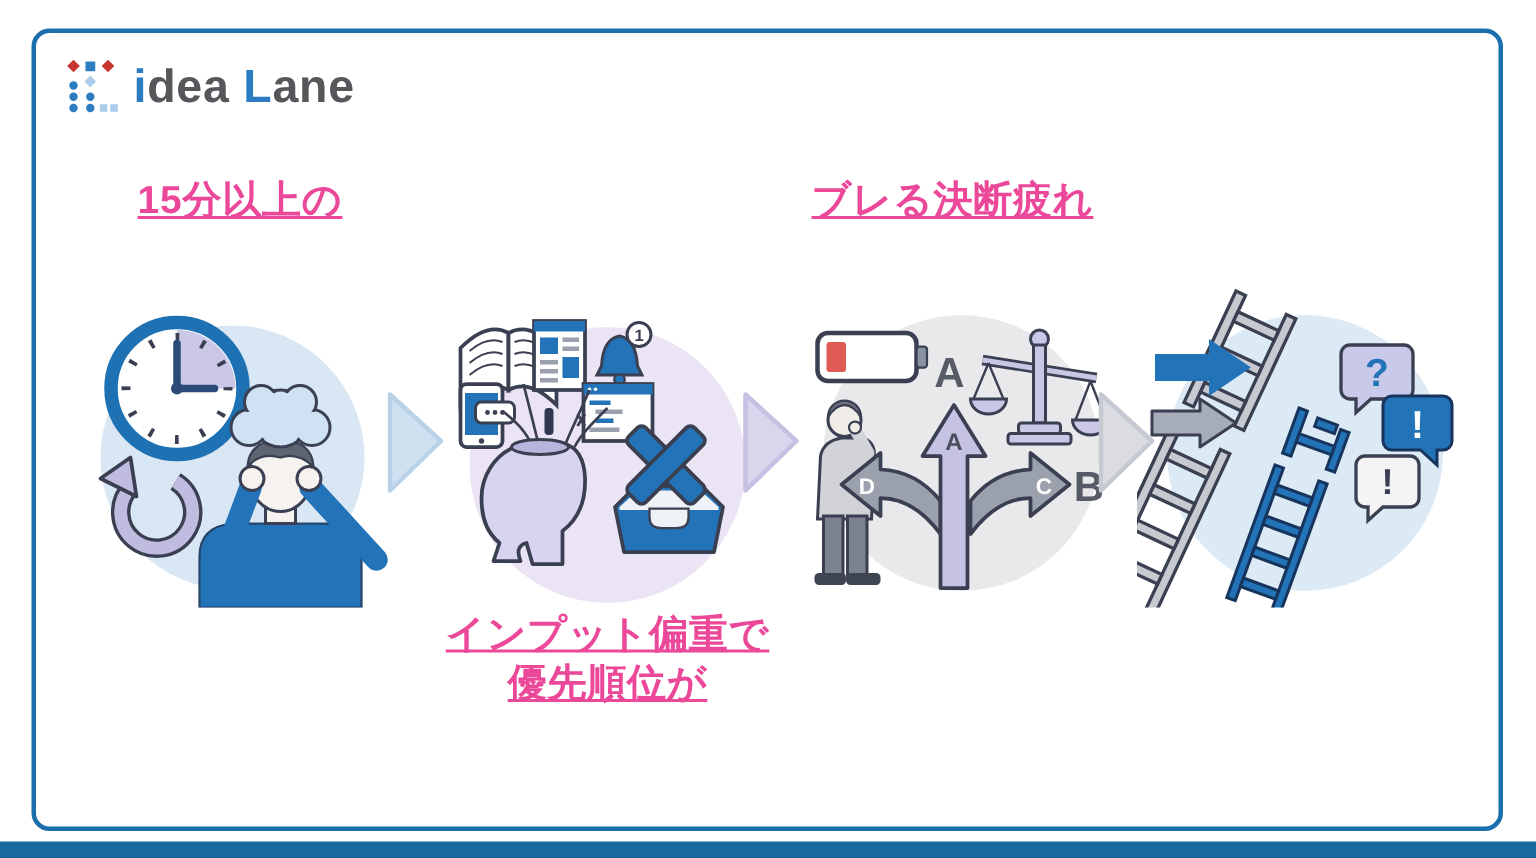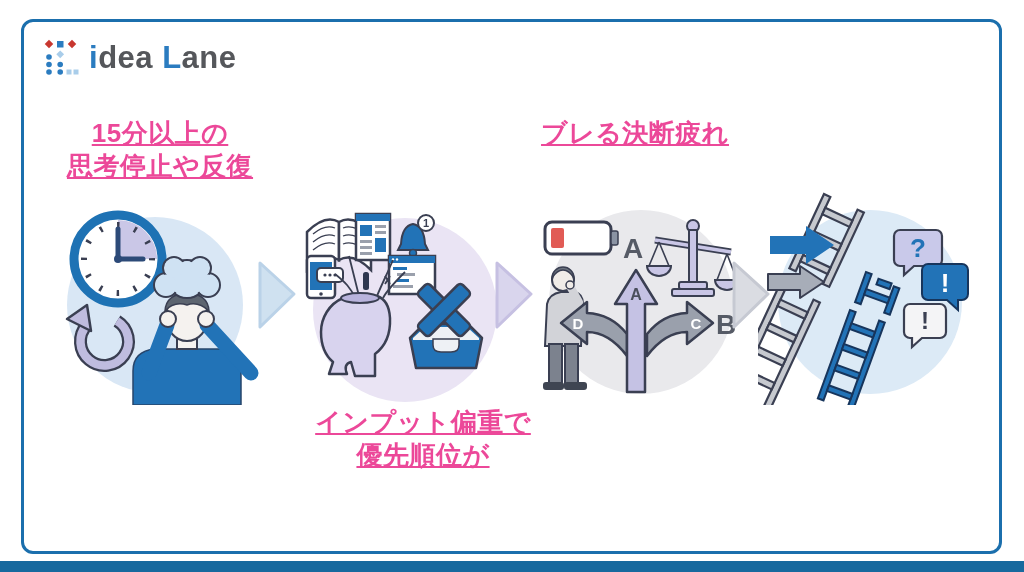--- a/index.html
+++ b/index.html
@@ -37,26 +37,25 @@
       <circle cx="20.2" cy="26.5" r="2.8" fill="#2b7cc0"></circle>
       <circle cx="20.2" cy="34" r="2.8" fill="#2b7cc0"></circle>
       <rect x="26.5" y="31.5" width="5" height="5" fill="#a9cdea"></rect>
       <rect x="33.5" y="31.5" width="5" height="5" fill="#a9cdea"></rect>
     </svg>
     <div class="wordmark"><span class="wm-blue">i</span><span class="wm-gray">dea</span><span>&nbsp;</span><span class="wm-blue">L</span><span class="wm-gray">ane</span></div>
   </div>
 
   <div class="step-label" style="left:40px;top:117px;width:240px;">
     <span>15分以上の</span>
-    <span>思考停止や反復</span>
   </div>
   <div class="step-label" style="left:515px;top:117px;width:240px;">
     <span>ブレる決断疲れ</span>
   </div>
-  <div class="step-label" style="left:303px;top:406px;width:240px;">
+  <div class="step-label" style="left:285px;top:406px;width:240px;">
     <span>インプット偏重で</span>
     <span>優先順位が</span>
   </div>
 
   <div class="ill" style="left:55px;top:195px;">
     <svg width="215" height="210" viewBox="0 0 215 210">
       <circle cx="100" cy="110" r="88" fill="#d9e7f5"></circle>
 
       <g>
         <circle cx="63" cy="64" r="44" fill="#ffffff" stroke="#1e72b4" stroke-width="9"></circle>

